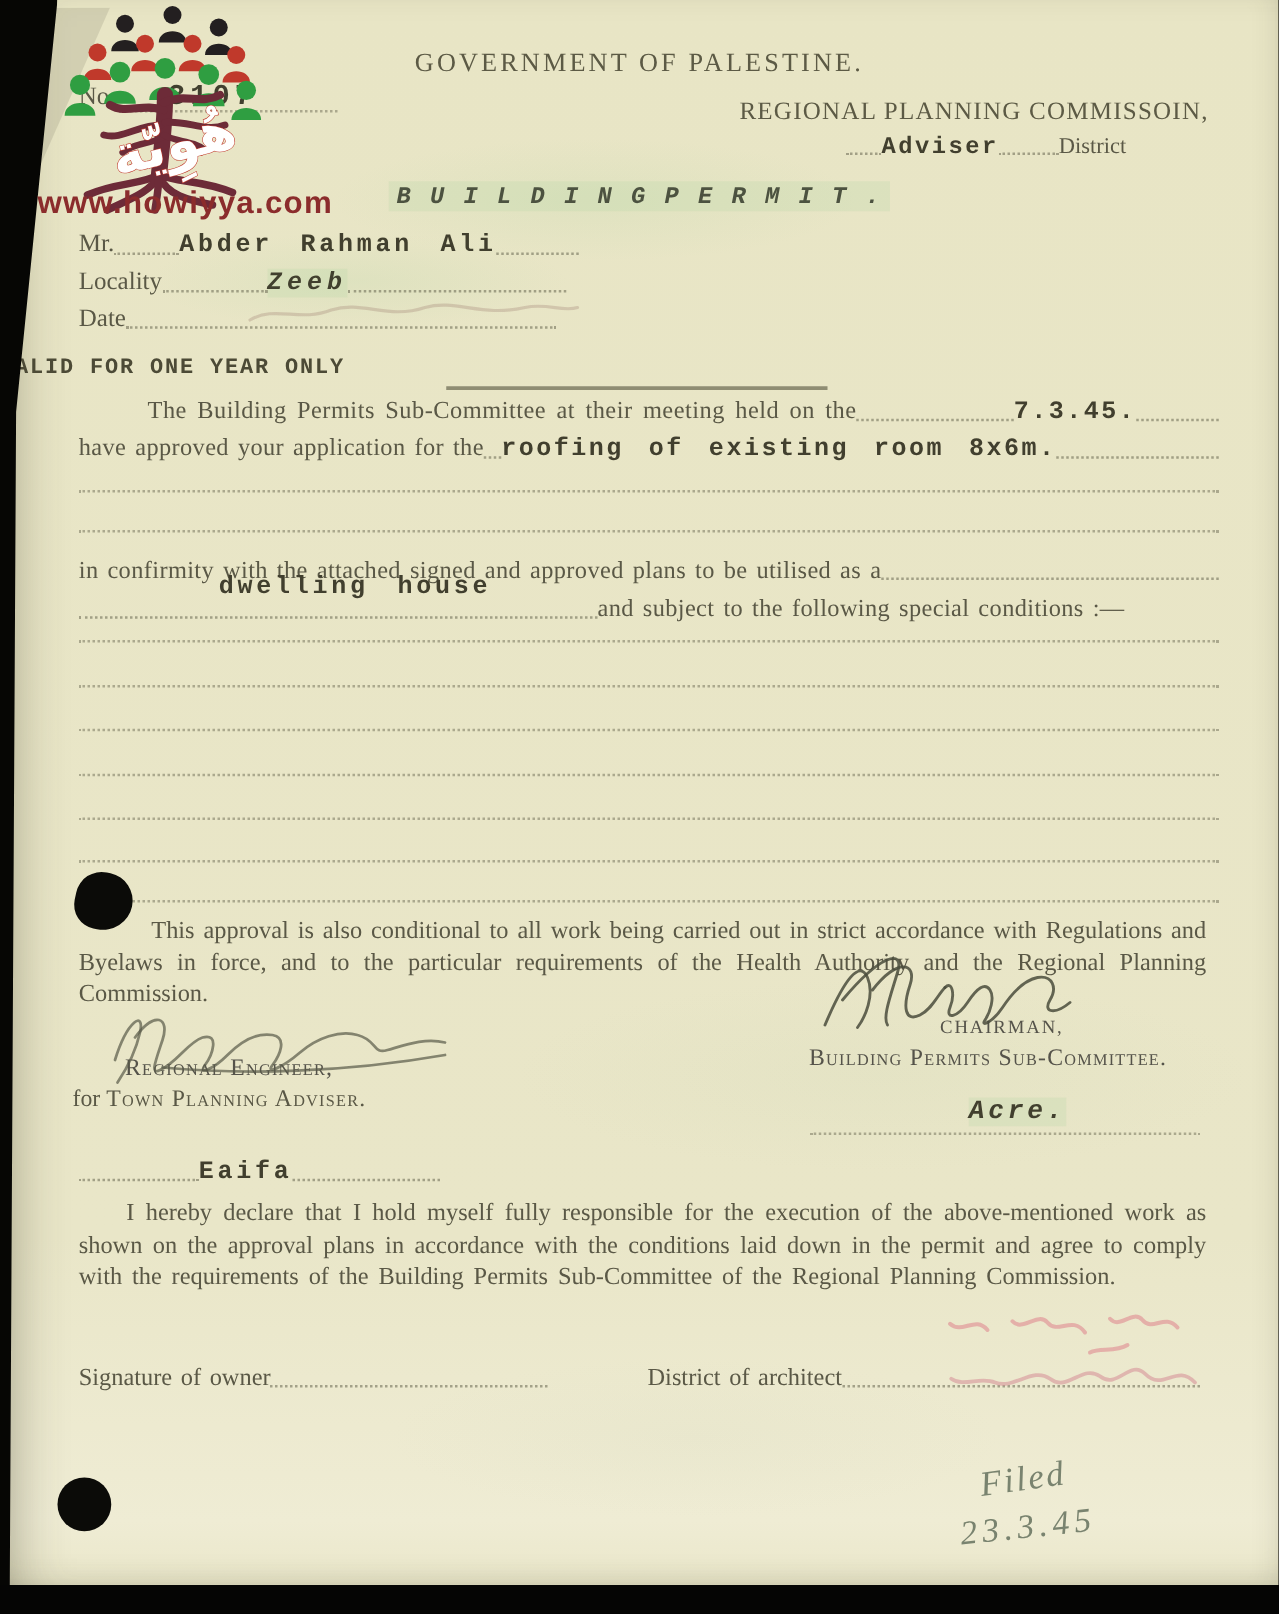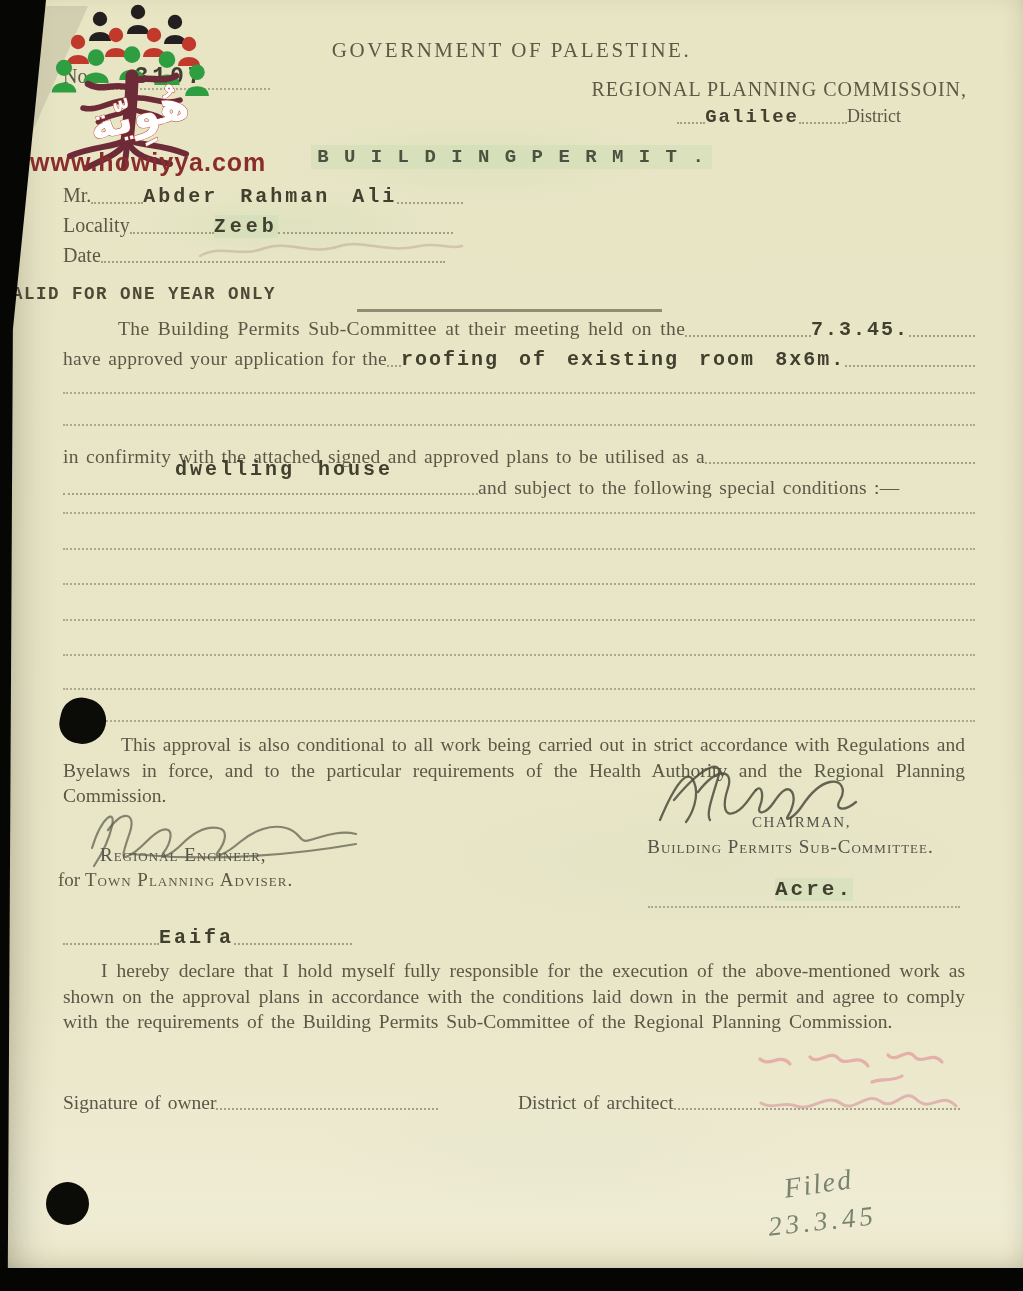--- a/index.html
+++ b/index.html
@@ -19,21 +19,21 @@
   .fold{position:absolute;left:16px;top:6px;width:72px;height:150px;
     background:rgba(158,156,132,.30);clip-path:polygon(0 0,100% 0,8% 100%);z-index:3;}
   .abs{position:absolute;}
   .row{position:absolute;display:flex;align-items:baseline;}
   .serif{font-family:"Liberation Serif",serif;color:#5a5846;}
   .typed{font-family:"Liberation Mono","DejaVu Sans Mono",monospace;font-weight:bold;color:#413f2e;}
   .dots{border-bottom:2px dotted rgba(104,102,80,.55);align-self:flex-end;height:4px;margin-bottom:4px;}
   .grow{flex:1 1 auto;}
   .dotline{position:absolute;height:0;border-bottom:2.5px dotted rgba(104,102,80,.48);}
   .sc{font-variant:small-caps;letter-spacing:1px;}
-  .hl{background:rgba(186,214,168,.28);}
+  .hl{background:rgba(186,214,168,.28);font-style:italic;}
   .just{text-align:justify;line-height:25.5px;font-size:19.5px;}
   .hole{position:absolute;background:#0b0b08;border-radius:48% 52% 55% 45%;z-index:5;}
   .hand{font-family:"Liberation Serif",serif;font-style:italic;color:#79836f;}
   svg{display:block;}
 </style>
 </head>
 <body>
 
 <div class="page">
   <div class="paper"></div>
@@ -89,21 +89,21 @@
     <span class="serif" style="font-size:20px;">No.</span>
     <span class="dots" style="width:42px;"></span>
     <span class="typed" style="font-size:23px;letter-spacing:4px;">3107</span>
   </div>
   <div class="dotline" style="left:95px;top:88px;width:175px;"></div>
 
   <div class="abs serif" style="right:56px;top:78px;font-size:20px;letter-spacing:1px;color:#5c5a45;">REGIONAL PLANNING COMMISSOIN,</div>
 
   <div class="row" style="right:122px;top:106px;">
     <span class="dots" style="width:28px;"></span>
-    <span class="typed" style="font-size:19px;letter-spacing:2px;">Galilee</span>
+    <span class="typed" style="font-size:19px;letter-spacing:2px;">Adviser</span>
     <span class="dots" style="width:48px;"></span>
     <span class="serif" style="font-size:18px;">District</span>
   </div>
 
   <div class="abs" style="left:0;right:0;top:146px;text-align:center;">
     <span class="typed hl" style="font-size:19px;letter-spacing:2px;color:#4c5240;padding:1px 6px;">B U I L D I N G   P E R M I T .</span>
   </div>
 
   <div class="row" style="left:63px;top:184px;right:560px;">
     <span class="serif" style="font-size:20px;">Mr.</span>

